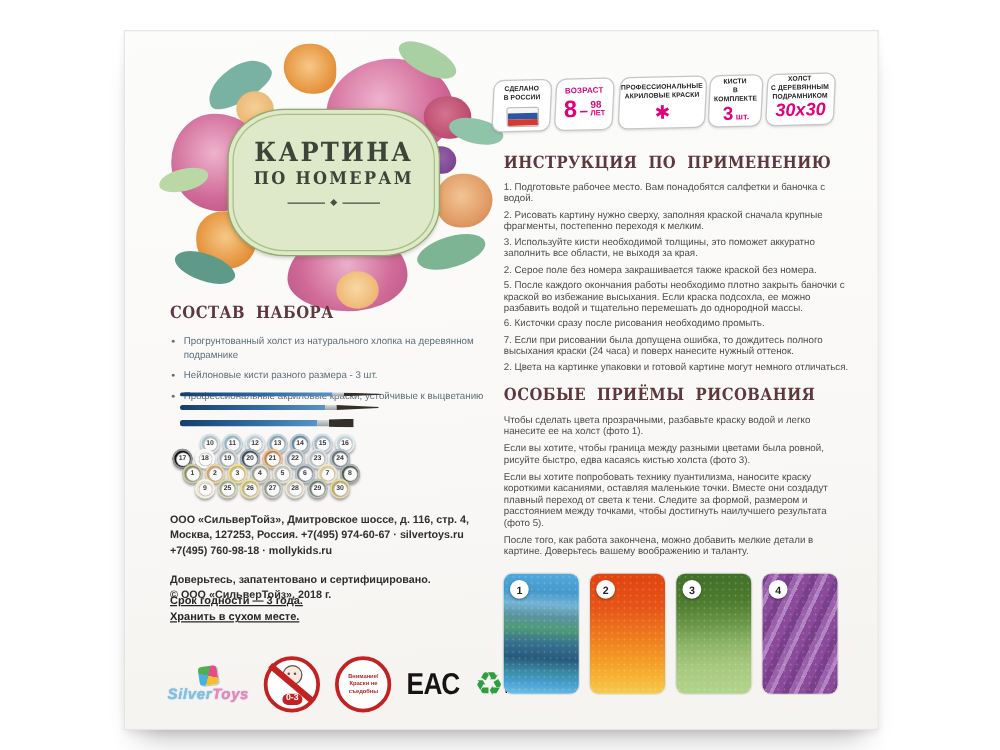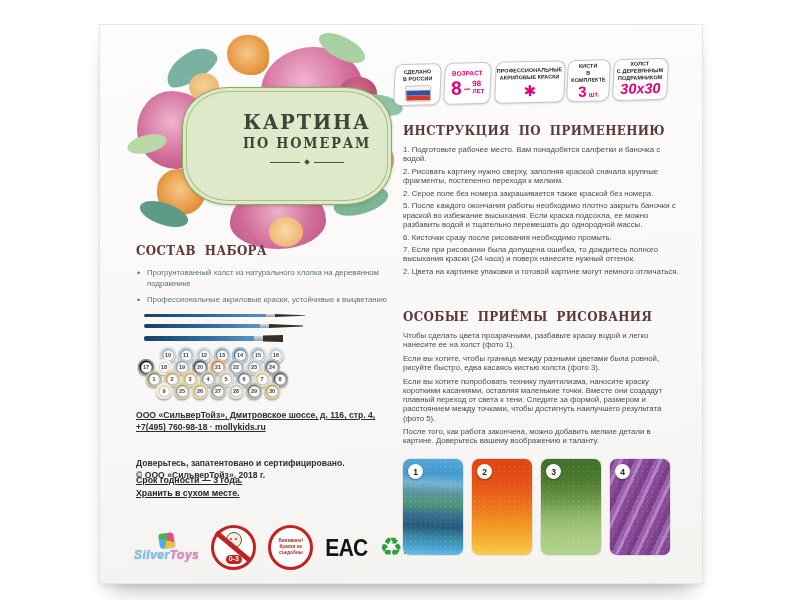--- a/index.html
+++ b/index.html
@@ -24,21 +24,21 @@
   .wreath i:nth-of-type(9){left:28px;top:14px;width:56px;height:28px;background:#79b2a2;border-radius:60% 40% 60% 40%/70% 60% 40% 30%;transform:rotate(-28deg);}
   .wreath i:nth-of-type(10){left:224px;top:56px;width:44px;height:20px;background:#8fc4a8;border-radius:60% 40% 60% 40%;transform:rotate(18deg);}
   .wreath i:nth-of-type(11){left:-8px;top:96px;width:40px;height:18px;background:#bad8a6;border-radius:60% 40% 60% 40%;transform:rotate(-8deg);}
   .wreath i:nth-of-type(12){left:4px;top:164px;width:50px;height:22px;background:#5f9a88;border-radius:60% 40% 60% 40%;transform:rotate(24deg);}
   .wreath i:nth-of-type(13){left:198px;top:150px;width:56px;height:25px;background:#7db494;border-radius:40% 60% 40% 60%;transform:rotate(-22deg);}
   .wreath i:nth-of-type(14){left:206px;top:78px;width:24px;height:22px;background:radial-gradient(circle at 45% 42%,#9a63ad,#6d3a82);border-radius:45% 55% 50% 50%;}
   .wreath i:nth-of-type(15){left:182px;top:-2px;width:50px;height:22px;background:#a9d0a2;border-radius:60% 40% 60% 40%;transform:rotate(32deg);}
   .wreath i:nth-of-type(16){left:54px;top:34px;width:30px;height:28px;background:radial-gradient(circle at 48% 45%,#f4cf96,#e8ae66);border-radius:50%;}
   .title-badge{position:absolute;left:47px;top:48px;width:168px;height:116px;
        background:#dde9c8;border:1.5px solid #8fa96b;border-radius:46px/40px;
-       box-shadow:0 1px 3px rgba(60,80,40,.25);text-align:center;padding-left:40px;}
+       box-shadow:0 1px 3px rgba(60,80,40,.25);text-align:center;}
   .title-badge::after{content:"";position:absolute;inset:3px;border:1px solid #a9bf85;border-radius:42px/37px;pointer-events:none;}
   .tb-line1{margin-top:21px;font:700 21px "DejaVu Serif",serif;letter-spacing:2px;color:#3f443a;transform:scaleX(.92);}
   .tb-line2{margin-top:1px;font:700 14px "DejaVu Serif",serif;letter-spacing:2px;color:#3f443a;transform:scaleX(.92);}
   .tb-orn{margin-top:9px;display:flex;justify-content:center;align-items:center;gap:5px;}
   .tb-orn .l{width:30px;height:1px;background:#4a4e44;}
   .tb-orn .d{width:4px;height:4px;background:#4a4e44;transform:rotate(45deg);}
 
   
   .sec-h{font:700 13.5px "DejaVu Serif",serif;color:#5d383c;letter-spacing:.4px;word-spacing:5px;
          display:inline-block;transform:scaleX(.88);transform-origin:left;white-space:nowrap;}
@@ -70,21 +70,21 @@
   .pot-row:nth-child(4){margin-left:20px;}
   .pot{width:16px;height:16px;border-radius:50%;position:relative;display:block;
        box-shadow:0 1.5px 2px rgba(0,0,0,.35),inset 0 0 0 1.5px rgba(255,255,255,.55);}
   .pot i{position:absolute;inset:2.5px;background:#fafafa;border-radius:50%;
        font:700 5.5px/11px "Liberation Sans",sans-serif;font-style:normal;text-align:center;color:#3c3c3c;
        box-shadow:inset 0 0 0 .5px rgba(0,0,0,.25);}
 
   
   .manufacturer{position:absolute;left:36px;top:384px;width:258px;color:#2e2e2e;}
   .man-h{font:700 8.6px/1.5 "Liberation Sans",sans-serif;}
-  .man-line{font:600 8.6px/1.45 "Liberation Sans",sans-serif;text-decoration:underline;}
+  .man-line{font:600 8.6px/1.45 "Liberation Sans",sans-serif;}
   .legal{position:absolute;left:36px;top:432px;width:258px;font:600 8.6px/1.45 "Liberation Sans",sans-serif;color:#2e2e2e;}
   .storage{position:absolute;left:36px;top:449px;width:258px;font:700 8.8px/1.5 "Liberation Sans",sans-serif;color:#242424;text-decoration:underline;}
 
   
   .logos{position:absolute;left:34px;top:492px;width:260px;height:60px;display:flex;align-items:center;gap:12px;}
   .st-logo{width:78px;text-align:center;}
   .st-cube{width:15px;height:15px;margin:0 auto 1px;border-radius:3px;transform:rotate(-8deg);
        background:conic-gradient(from 20deg,#e84a8a 0 25%,#f0c030 0 50%,#4ab0e0 0 75%,#50b050 0);
        box-shadow:1px 1px 0 #c8c8c8;}
   .st-text{font:700 12px/1 "Liberation Sans",sans-serif;font-style:italic;letter-spacing:.5px;}
@@ -237,20 +237,21 @@
         <div class="mini">ПОДРАМНИКОМ</div>
         <div class="size-big">30х30</div>
       </div>
     </div>
   </div>
 
   <div class="composition">
     <span class="sec-h">СОСТАВ НАБОРА</span>
     <ul>
       <li>Прогрунтованный холст из натурального хлопка на деревянном подрамнике</li>
+      <li>Нейлоновые кисти разного размера - 3 шт.</li>
       <li>Профессиональные акриловые краски, устойчивые к выцветанию</li>
     </ul>
   </div>
 
   <div class="brushes">
     <div class="brush b1">
         <span class="handle"></span>
         <span class="ferrule"></span>
         <span class="tip"></span>
       </div>
@@ -362,20 +363,21 @@
           <i>29</i>
         </span>
         <span class="pot" style="background: rgb(188, 168, 92);">
           <i>30</i>
         </span>
       </div>
     </div>
 
   <div class="manufacturer">
     <div class="man-line">ООО «СильверТойз», Дмитровское шоссе, д. 116, стр. 4,</div>
+    <div class="man-line">Москва, 127253, Россия. +7(495) 974-60-67 · silvertoys.ru</div>
     <div class="man-line">+7(495) 760-98-18 · mollykids.ru</div>
   </div>
 
   <div class="legal">
     <div>Доверьтесь, запатентовано и сертифицировано.</div>
     <div>© ООО «СильверТойз», 2018 г.</div>
   </div>
 
   <div class="storage">
     <div>Срок годности — 3 года.</div>
@@ -406,20 +408,21 @@
         <span class="code">20</span>
         <span class="mat">PAP</span>
       </span>
     </div>
   </div>
 
   <div class="instructions">
     <span class="sec-h">ИНСТРУКЦИЯ ПО ПРИМЕНЕНИЮ</span>
     <p class="ins">1. Подготовьте рабочее место. Вам понадобятся салфетки и баночка с водой.</p>
     <p class="ins">2. Рисовать картину нужно сверху, заполняя краской сначала крупные фрагменты, постепенно переходя к мелким.</p>
+    <p class="ins">3. Используйте кисти необходимой толщины, это поможет аккуратно заполнить все области, не выходя за края.</p>
     <p class="ins">2. Серое поле без номера закрашивается также краской без номера.</p>
     <p class="ins">5. После каждого окончания работы необходимо плотно закрыть баночки с краской во избежание высыхания. Если краска подсохла, ее можно разбавить водой и тщательно перемешать до однородной массы.</p>
     <p class="ins">6. Кисточки сразу после рисования необходимо промыть.</p>
     <p class="ins">7. Если при рисовании была допущена ошибка, то дождитесь полного высыхания краски (24 часа) и поверх нанесите нужный оттенок.</p>
     <p class="ins">2. Цвета на картинке упаковки и готовой картине могут немного отличаться.</p>
   </div>
 
   <div class="techniques">
     <span class="sec-h">ОСОБЫЕ ПРИЁМЫ РИСОВАНИЯ</span>
     <p class="tech">Чтобы сделать цвета прозрачными, разбавьте краску водой и легко нанесите ее на холст (фото 1).</p>

